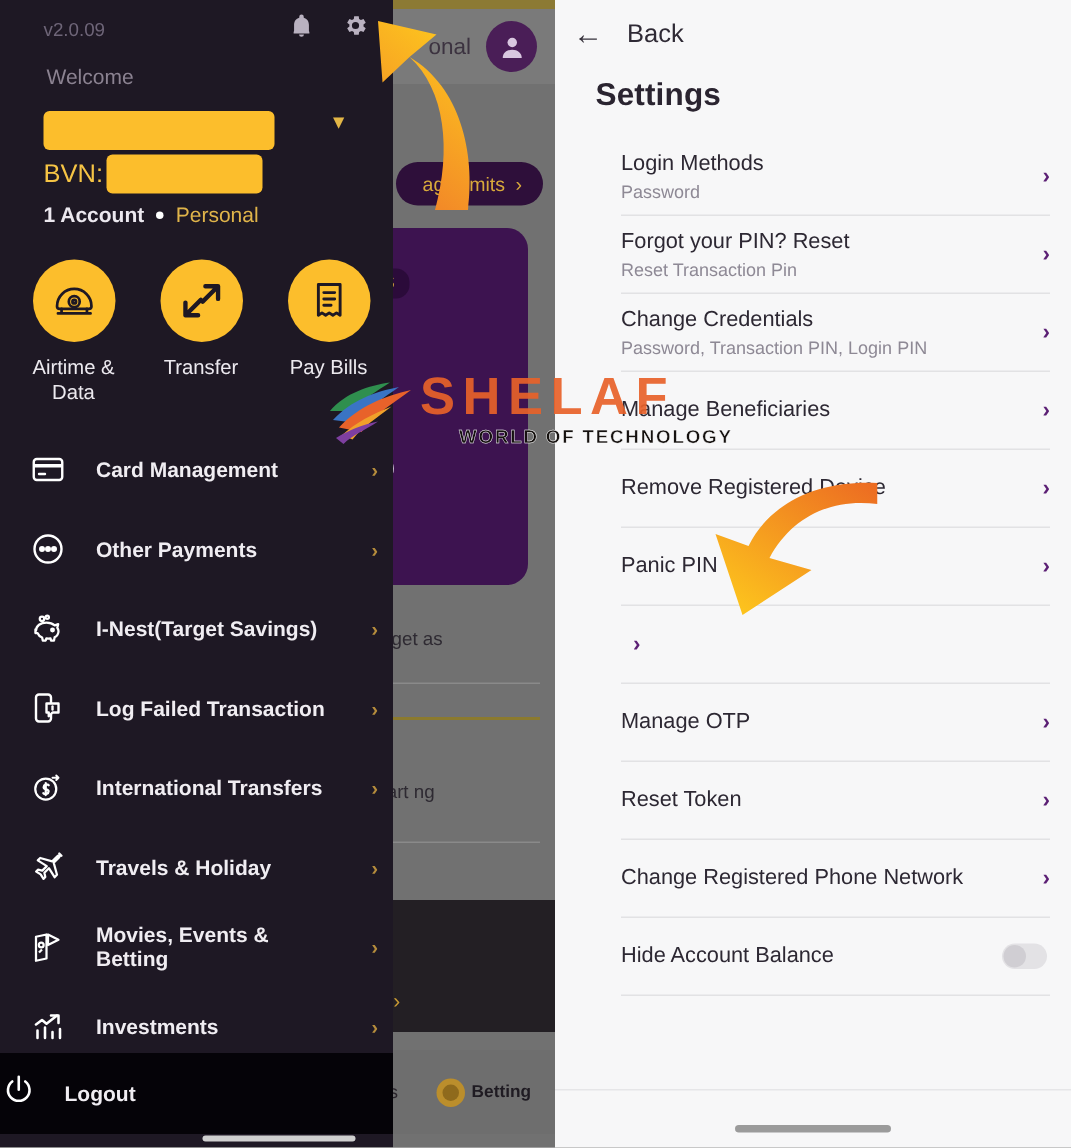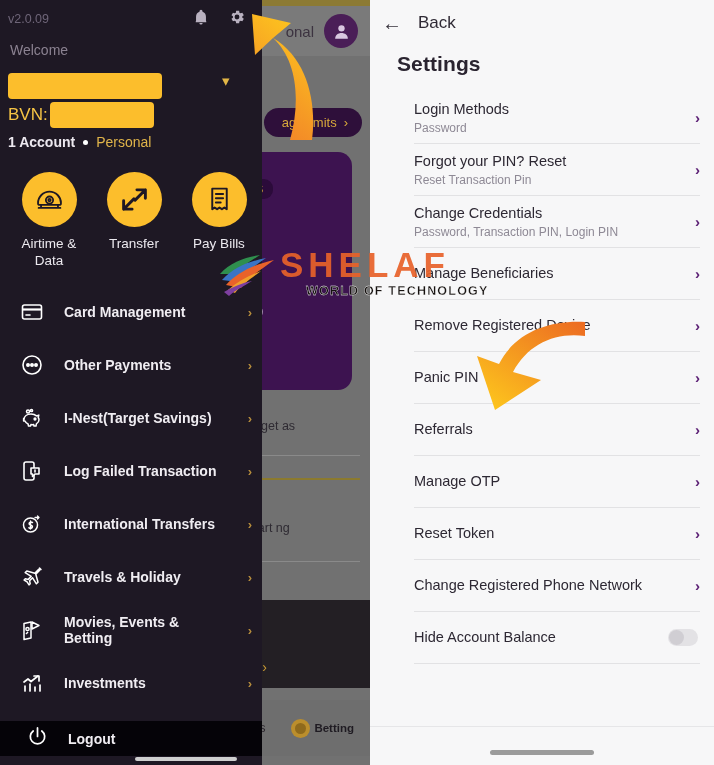--- a/index.html
+++ b/index.html
@@ -75,21 +75,21 @@
     content:""; position:absolute; inset:4px; border-radius:50%;
     background:#8f6a1c;
   }
   .bg-nav-s { font-size:12px; color:#2a252c; }
 
   
   .drawer {
     position:absolute; top:0; left:0; width:262px; height:765px;
     background:#1e1824; z-index:5; overflow:hidden;
   }
-  .drawer-top { padding:8px 12px 0 8px; }
+  .drawer-top { padding:8px 12px 0 29px; }
   .drawer-row1 { display:flex; align-items:center; }
   .version { font-size:12.5px; color:#6e6578; }
   .drawer-icons { margin-left:auto; display:flex; gap:18px; align-items:center; padding-right:4px; }
   .ic-bell svg, .ic-gear svg { width:18px; height:18px; fill:#b9b1c0; }
   .welcome { font-size:14px; color:#8b8291; margin:12px 0 15px 2px; }
   .redact-row { display:flex; align-items:center; }
   .redact-a { width:154px; height:26px; background:#fcbe2c; border-radius:4px; }
   .bvn-row { display:flex; align-items:center; gap:2px; margin-top:3px; }
   .bvn-label { font-size:17px; color:#f6c445; font-weight:500; }
   .redact-b { width:104px; height:26px; background:#fcbe2c; border-radius:4px; }
@@ -119,23 +119,23 @@
   .menu { margin-top:16px; }
   .menu-item {
     display:flex; align-items:center; height:53px;
     padding:0 10px 0 18px; gap:19px;
   }
   .mi-icon { width:27px; display:flex; justify-content:center; }
   .mi-icon svg { width:24px; height:24px; }
   .mi-label { font-size:14px; color:#f0edf2; font-weight:bold; flex:1; }
   .mi-chev { color:#b58c3c; font-size:13px; font-weight:bold; }
   .logout-bar {
-    position:absolute; bottom:9px; left:0; right:0; height:35px;
+    position:absolute; bottom:9px; left:0; right:0; height:54px;
     background:#050308; display:flex; align-items:center;
-    padding-left:26px; gap:19px;
+    padding-left:1px; gap:19px;
   }
   .logout-bar svg { width:23px; height:23px; }
   .logout-lab { font-size:14px; color:#f0edf2; font-weight:bold; }
   .home-ind-l {
     position:absolute; bottom:4px; left:135px; width:102px; height:4px;
     background:#cfcfcf; border-radius:3px; z-index:9;
   }
 
   
   .arrow-up { position:absolute; top:0; left:215px; width:110px; height:140px; z-index:7; }
@@ -477,21 +477,20 @@
       </div>
       <div class="set-row">
         <span class="set-txt"><span class="set-t">Remove Registered Device</span></span>
         <span class="set-chev">›</span>
       </div>
       <div class="set-row">
         <span class="set-txt"><span class="set-t">Panic PIN</span></span>
         <span class="set-chev">›</span>
       </div>
       <div class="set-row">
-        <span class="set-txt"><span class="set-t">Referrals</span></span>
         <span class="set-chev">›</span>
       </div>
       <div class="set-row">
         <span class="set-txt"><span class="set-t">Manage OTP</span></span>
         <span class="set-chev">›</span>
       </div>
       <div class="set-row">
         <span class="set-txt"><span class="set-t">Reset Token</span></span>
         <span class="set-chev">›</span>
       </div>

